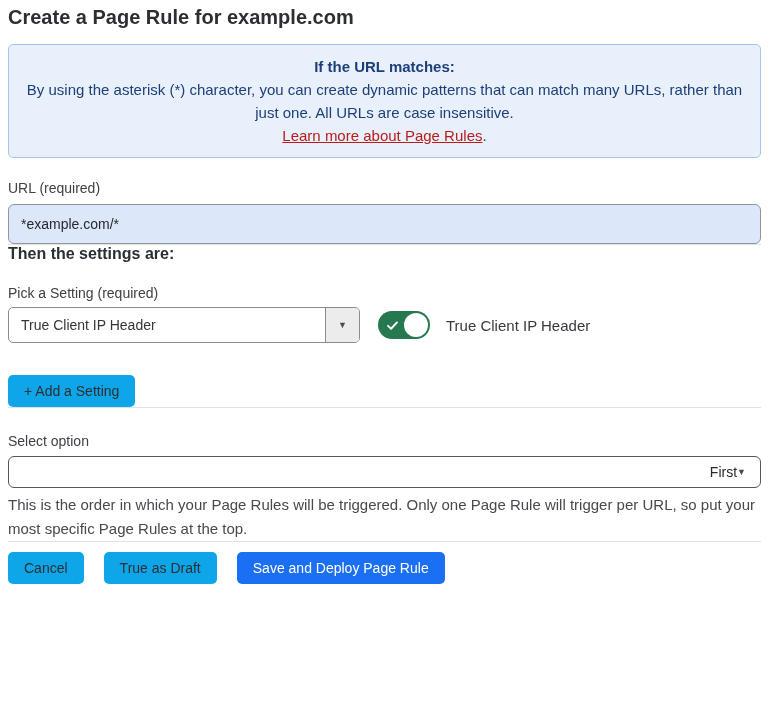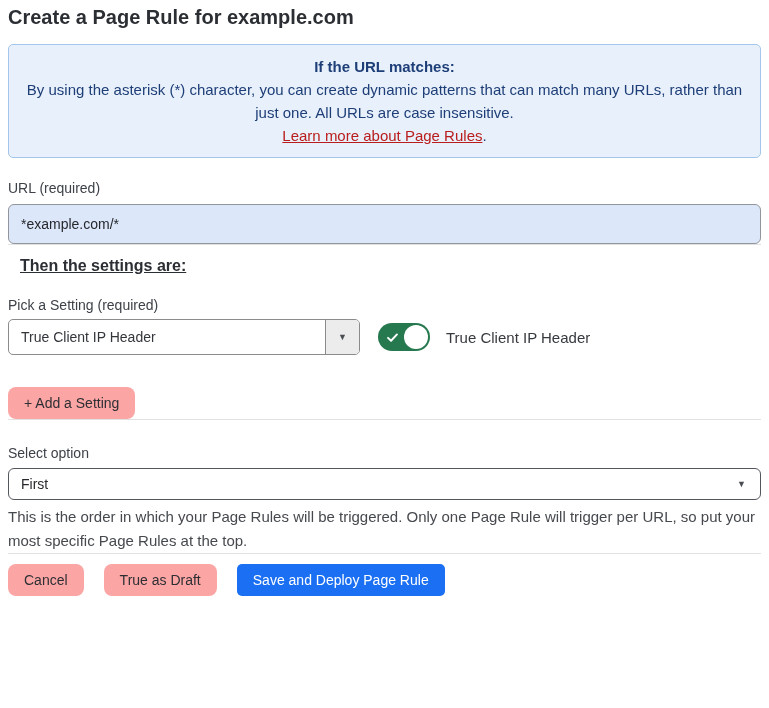--- a/index.html
+++ b/index.html
@@ -63,23 +63,22 @@
     border-top: 1px solid #e2e2e2;
     margin: 0;
   }
   .divider-1 { margin-top: 37px; }
   .divider-2 { margin-top: 13px; }
   .divider-3 { margin-top: 5px; }
   h2.section-heading {
     font-size: 16px;
     line-height: 18px;
     font-weight: 700;
-    margin: 12px;
+    margin: 0;
     color: #2b2e33;
-    text-decoration: underline;
   }
   .heading-settings { margin-top: 21px; }
   .heading-order { margin-top: 20px; }
   .label-pick { margin-top: 22px; }
   .label-order-select { margin-top: 25px; }
   .setting-row {
     margin-top: 6px;
     display: flex;
     align-items: center;
   }
@@ -147,33 +146,33 @@
   .btn {
     font-family: "Liberation Sans", sans-serif;
     font-size: 14px;
     height: 32px;
     padding: 0 16px;
     border: none;
     border-radius: 5px;
     cursor: pointer;
     line-height: 30px;
   }
-  .btn.gray { background: #fca5a5; color: #2d2f33; border-radius: 8px; }
+  .btn.gray { background: #0ea5e9; color: #2d2f33; }
   .btn.blue { background: #1a6ff2; color: #ffffff; }
   .add-setting-btn { margin-top: 32px; }
   .select-native {
     margin-top: 7px;
     width: 100%;
     height: 32px;
     background: #ffffff;
     border: 1px solid #54585e;
     border-radius: 6px;
     display: flex;
     align-items: center;
-    justify-content: space-between;
+    justify-content: flex-end;
     padding: 0 14px 0 12px;
     font-size: 14px;
     color: #26282c;
     cursor: pointer;
   }
   .help-text {
     margin: 5px 0 0 0;
     font-size: 15px;
     line-height: 24px;
     color: #46494e;

